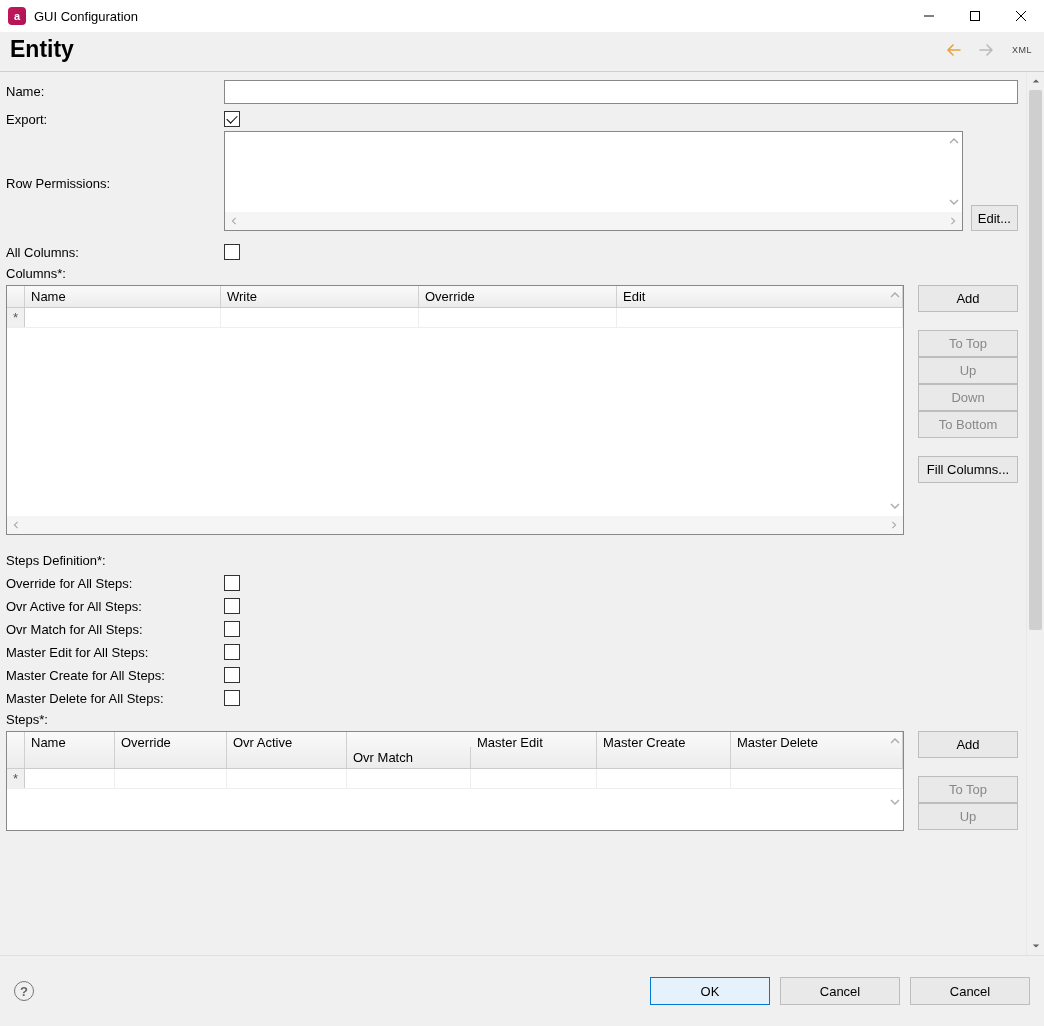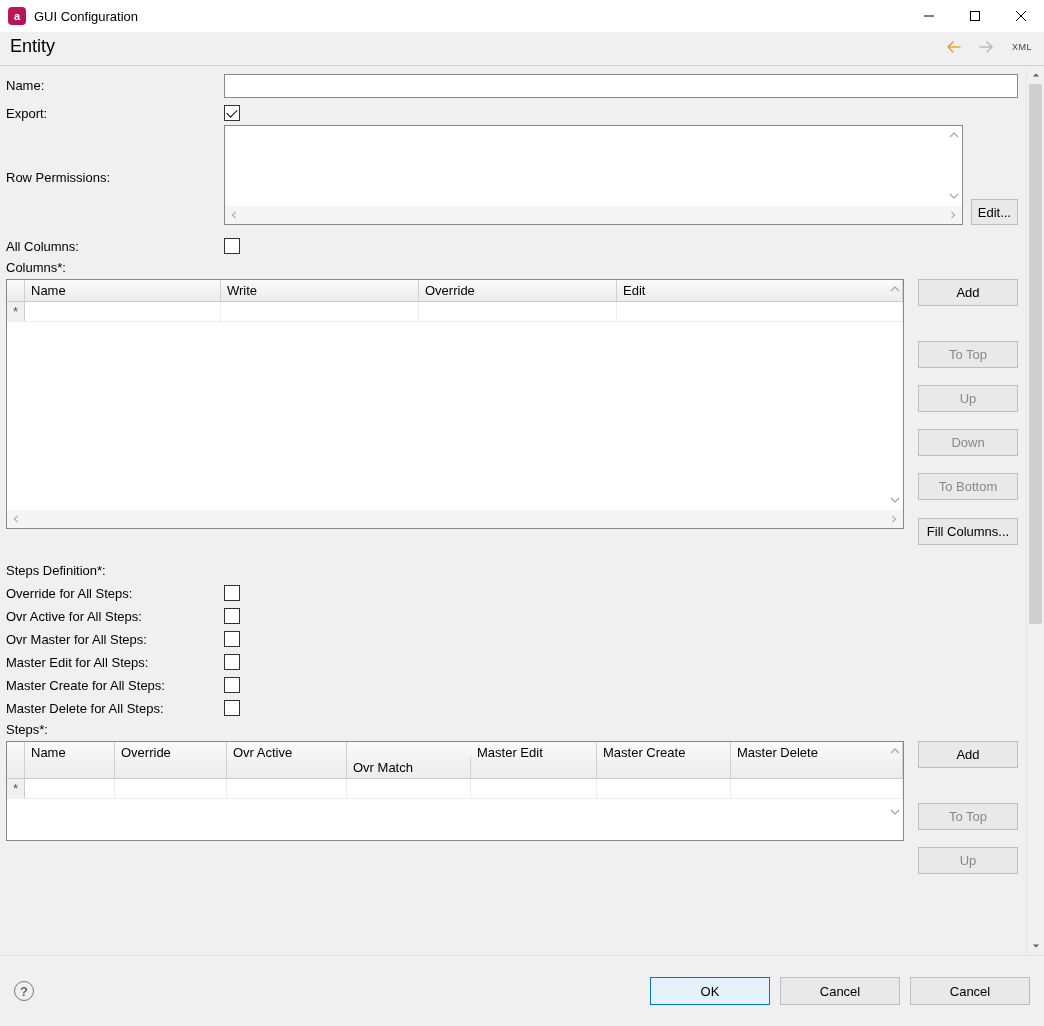--- a/index.html
+++ b/index.html
@@ -33,21 +33,21 @@
 }
 .win-btn svg { width:10px; height:10px; stroke:#000; stroke-width:1; fill:none; }
 
 
 .header {
   display:flex; align-items:center;
   padding:4px 12px 8px 10px;
   border-bottom:1px solid #cfcfcf;
   background:#f0f0f0;
 }
-.header-title { font-size:18px; font-weight:400; }
+.header-title { font-size:23px; font-weight:700; }
 .header-icons { margin-left:auto; display:flex; gap:16px; align-items:center; }
 .arrow-btn { width:16px; height:14px; display:flex; align-items:center; justify-content:center; }
 .xml-lbl { font-size:9px; letter-spacing:0.5px; color:#444; margin-left:2px; }
 
 
 .content-wrap {
   flex:1; display:flex; background:#f0f0f0; overflow:hidden;
   border-bottom:1px solid #e0e0e0;
 }
 .content {
@@ -108,21 +108,21 @@
 .hs-arrow svg { width:8px; height:8px; fill:#888; }
 
 
 .btn {
   background:#e9e9e9; border:1px solid #bdbdbd;
   padding:4px 0; min-width:100px; height:27px;
   font-family:inherit; font-size:13px;
   cursor:default; text-align:center;
 }
 .btn.small { min-width:44px; padding:4px 6px; height:26px; }
-.btn:disabled, .btn.disabled { color:#888;margin-top:17px; }
+.btn:disabled, .btn.disabled { color:#888; }
 .btn.primary { border:1.5px solid #0078d4; background:#e5f1fb; }
 
 
 .section-label { margin:6px 0 4px 0; }
 
 
 .grid-row { display:flex; gap:14px; align-items:flex-start; }
 .grid-panel {
   flex:1; border:1px solid #888; background:#fff;
   position:relative; display:flex; flex-direction:column;
@@ -335,21 +335,21 @@
           <div class="chk"></div>
         </div>
     </div>
     <div class="field-row">
       <div class="field-label">Ovr Active for All Steps:</div>
       <div class="field-ctl">
           <div class="chk"></div>
         </div>
     </div>
     <div class="field-row">
-      <div class="field-label">Ovr Master for All Steps:</div>
+      <div class="field-label">Ovr Match for All Steps:</div>
       <div class="field-ctl">
           <div class="chk"></div>
         </div>
     </div>
     <div class="field-row">
       <div class="field-label">Master Edit for All Steps:</div>
       <div class="field-ctl">
           <div class="chk"></div>
         </div>
     </div>

